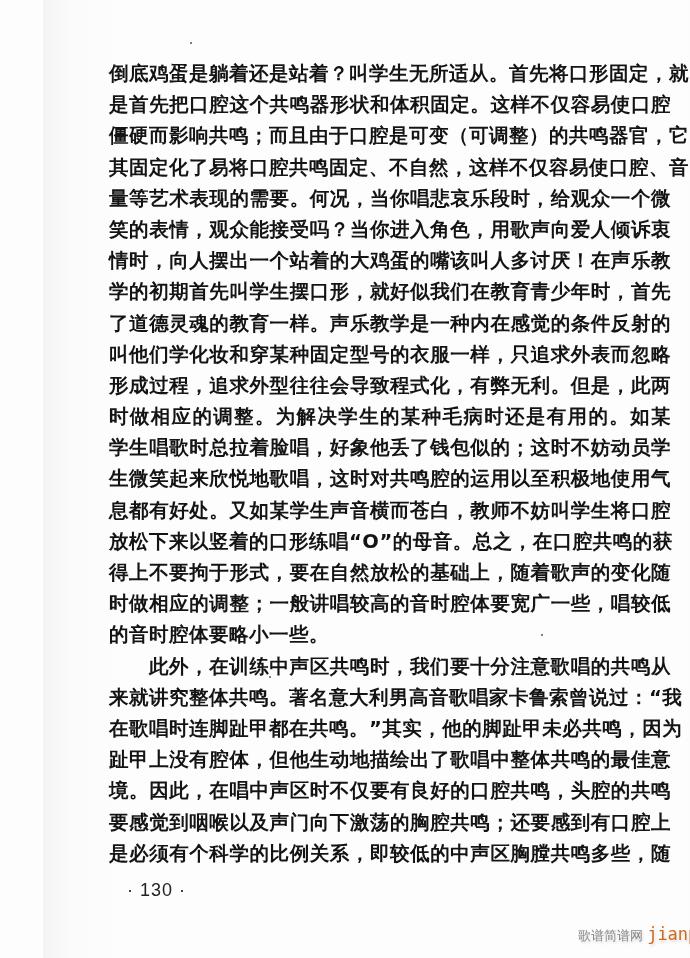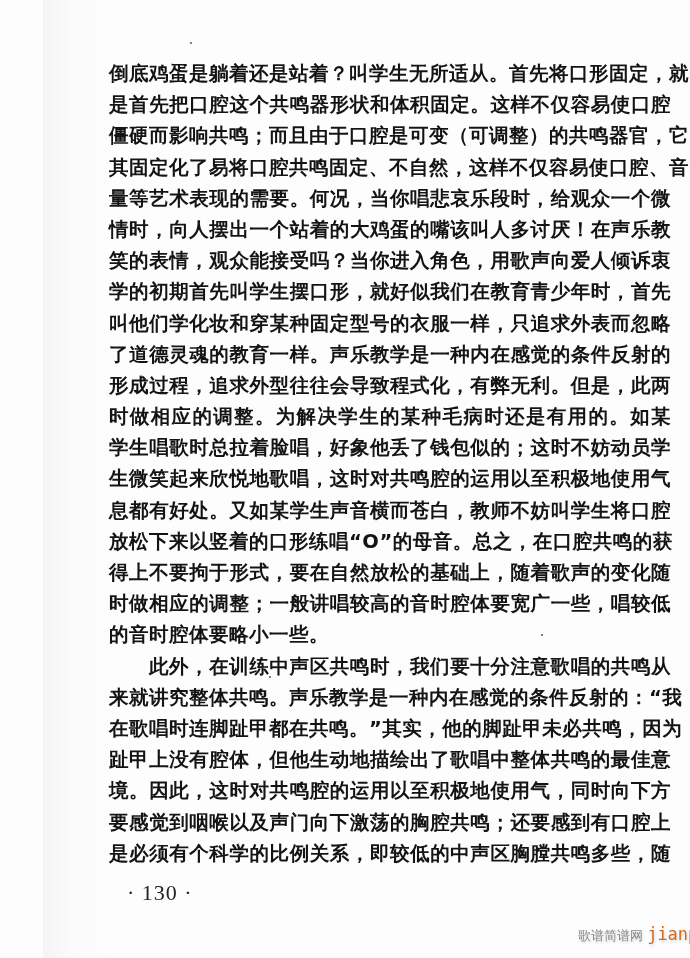--- a/index.html
+++ b/index.html
@@ -31,22 +31,22 @@
     text-align: justify;
     text-align-last: justify;
     letter-spacing: 0.5px;
     color: #141414;
   }
   .line.indent { padding-left: 40px; }
   .line.last { text-align-last: left; }
   .page-number {
     position: absolute;
     left: 84px; top: 880px;
-    font-family: Liberation Serif, serif;
-    font-size: 22px;
+    font-family: Liberation Sans, sans-serif;
+    font-size: 18px;
     color: #222;
     letter-spacing: 1px;
   }
   .watermark {
     position: absolute;
     left: 535px; top: 924px;
     font-size: 13px;
     color: #888;
     white-space: nowrap;
     text-shadow: 1px 2px 3px rgba(0,0,0,0.15);
@@ -62,39 +62,39 @@
   <div class="scan-dot" style="left:147px; top:42px;"></div>
   <div class="scan-dot" style="left:226px; top:676px;"></div>
   <div class="scan-dot" style="left:498px; top:634px;"></div>
 
   <div class="text-block">
     <div class="line">倒底鸡蛋是躺着还是站着？叫学生无所适从。首先将口形固定，就</div>
     <div class="line">是首先把口腔这个共鸣器形状和体积固定。这样不仅容易使口腔</div>
     <div class="line">僵硬而影响共鸣；而且由于口腔是可变（可调整）的共鸣器官，它</div>
     <div class="line">其固定化了易将口腔共鸣固定、不自然，这样不仅容易使口腔、音</div>
     <div class="line">量等艺术表现的需要。何况，当你唱悲哀乐段时，给观众一个微</div>
+    <div class="line">笑的表情，观众能接受吗？当你进入角色，用歌声向爱人倾诉衷</div>
     <div class="line">情时，向人摆出一个站着的大鸡蛋的嘴该叫人多讨厌！在声乐教</div>
-    <div class="line">笑的表情，观众能接受吗？当你进入角色，用歌声向爱人倾诉衷</div>
     <div class="line">学的初期首先叫学生摆口形，就好似我们在教育青少年时，首先</div>
+    <div class="line">了道德灵魂的教育一样。声乐教学是一种内在感觉的条件反射的</div>
     <div class="line">叫他们学化妆和穿某种固定型号的衣服一样，只追求外表而忽略</div>
-    <div class="line">了道德灵魂的教育一样。声乐教学是一种内在感觉的条件反射的</div>
     <div class="line">形成过程，追求外型往往会导致程式化，有弊无利。但是，此两</div>
     <div class="line">时做相应的调整。为解决学生的某种毛病时还是有用的。如某</div>
     <div class="line">学生唱歌时总拉着脸唱，好象他丢了钱包似的；这时不妨动员学</div>
     <div class="line">生微笑起来欣悦地歌唱，这时对共鸣腔的运用以至积极地使用气</div>
     <div class="line">息都有好处。又如某学生声音横而苍白，教师不妨叫学生将口腔</div>
     <div class="line">放松下来以竖着的口形练唱“O”的母音。总之，在口腔共鸣的获</div>
     <div class="line">得上不要拘于形式，要在自然放松的基础上，随着歌声的变化随</div>
     <div class="line">时做相应的调整；一般讲唱较高的音时腔体要宽广一些，唱较低</div>
     <div class="line last">的音时腔体要略小一些。</div>
     <div class="line indent">此外，在训练中声区共鸣时，我们要十分注意歌唱的共鸣从</div>
-    <div class="line">来就讲究整体共鸣。声乐教学是一种内在感觉的条件反射的：“我</div>
+    <div class="line">来就讲究整体共鸣。著名意大利男高音歌唱家卡鲁索曾说过：“我</div>
     <div class="line">在歌唱时连脚趾甲都在共鸣。”其实，他的脚趾甲未必共鸣，因为</div>
     <div class="line">趾甲上没有腔体，但他生动地描绘出了歌唱中整体共鸣的最佳意</div>
-    <div class="line">境。因此，这时对共鸣腔的运用以至积极地使用气，同时向下方</div>
+    <div class="line">境。因此，在唱中声区时不仅要有良好的口腔共鸣，头腔的共鸣</div>
     <div class="line">要感觉到咽喉以及声门向下激荡的胸腔共鸣；还要感到有口腔上</div>
     <div class="line">是必须有个科学的比例关系，即较低的中声区胸膛共鸣多些，随</div>
   </div>
 
   <div class="page-number">· 130 ·</div>
 
   <div class="watermark">
     <span>歌谱简谱网</span>
     <span class="wm-site">jianpu.cn</span>
   </div>

